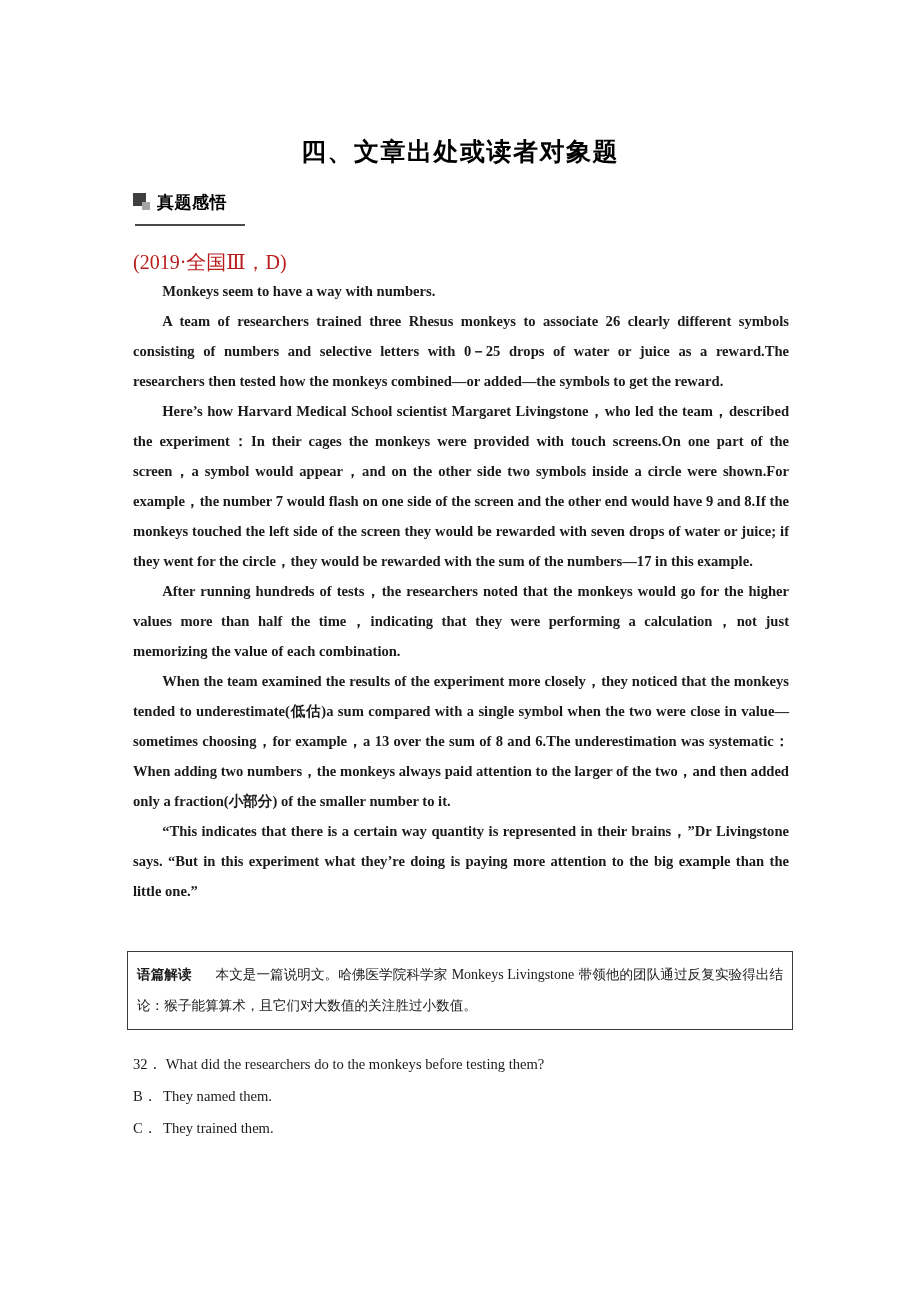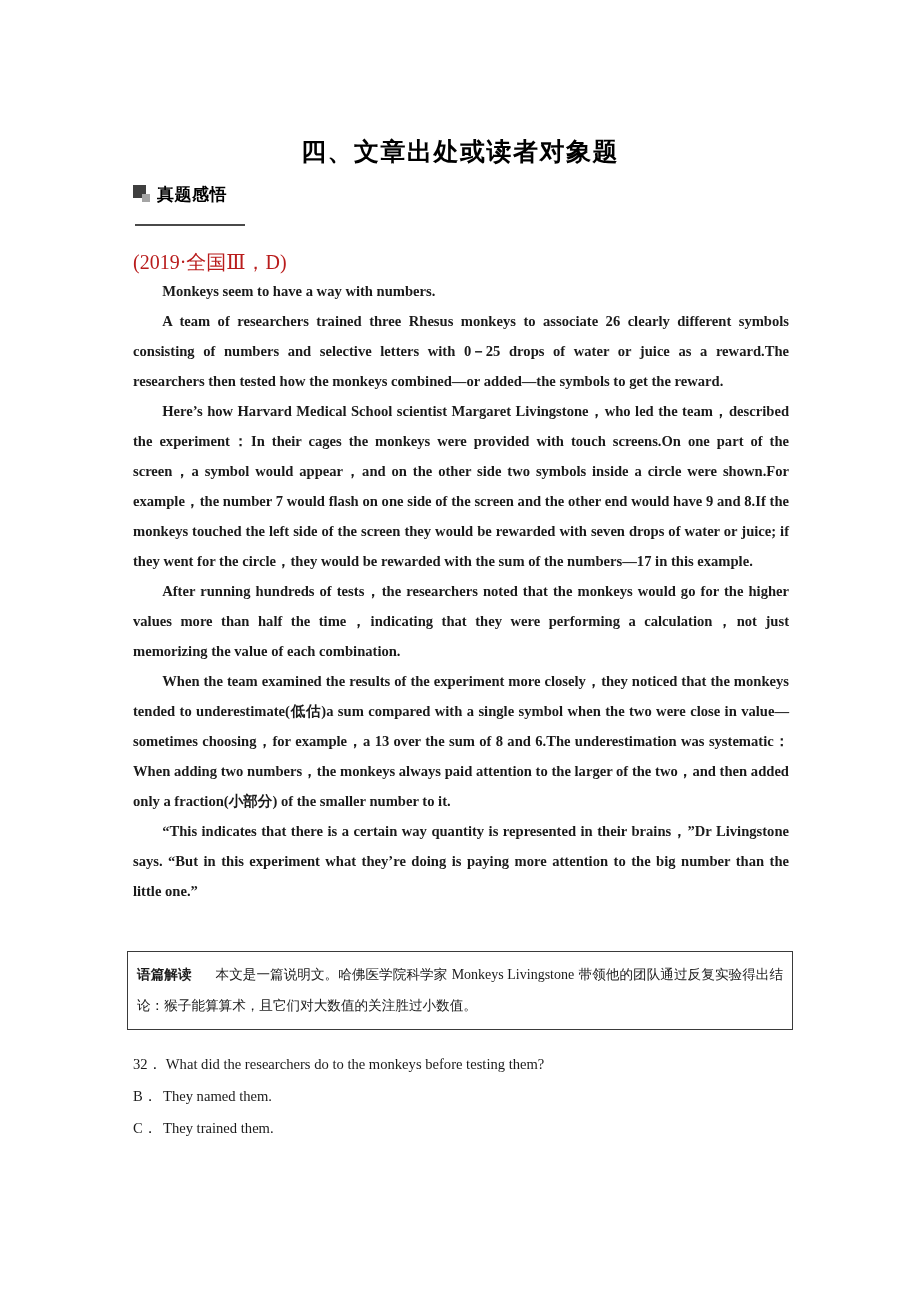--- a/index.html
+++ b/index.html
@@ -35,21 +35,21 @@
     font-weight: bold;
     letter-spacing: 1.5px;
     color: #000000;
     line-height: 1.1;
   }
 
   
   .section-header {
     position: absolute;
     left: 133px;
-    top: 185px;
+    top: 193px;
     display: flex;
     align-items: flex-end;
   }
   .header-icon {
     position: relative;
     width: 17px;
     height: 17px;
     margin-right: 7px;
     margin-bottom: 3px;
     flex: 0 0 auto;
@@ -183,21 +183,21 @@
   <div class="header-rule"></div>
 
   <div class="source-line">(2019·全国Ⅲ，D)</div>
 
   <div class="passage">
     <p>Monkeys seem to have a way with numbers.</p>
     <p>A team of researchers trained three Rhesus monkeys to associate 26 clearly different symbols consisting of numbers and selective letters with 0－25 drops of water or juice as a reward.The researchers then tested how the monkeys combined—or added—the symbols to get the reward.</p>
     <p>Here’s how Harvard Medical School scientist Margaret Livingstone，who led the team，described the experiment：In their cages the monkeys were provided with touch screens.On one part of the screen，a symbol would appear，and on the other side two symbols inside a circle were shown.For example，the number 7 would flash on one side of the screen and the other end would have 9 and 8.If the monkeys touched the left side of the screen they would be rewarded with seven drops of water or juice; if they went for the circle，they would be rewarded with the sum of the numbers—17 in this example.</p>
     <p>After running hundreds of tests，the researchers noted that the monkeys would go for the higher values more than half the time，indicating that they were performing a calculation，not just memorizing the value of each combination.</p>
     <p>When the team examined the results of the experiment more closely，they noticed that the monkeys tended to underestimate(低估)a sum compared with a single symbol when the two were close in value—sometimes choosing，for example，a 13 over the sum of 8 and 6.The underestimation was systematic：When adding two numbers，the monkeys always paid attention to the larger of the two，and then added only a fraction(小部分) of the smaller number to it.</p>
-    <p>“This indicates that there is a certain way quantity is represented in their brains，”Dr Livingstone says. “But in this experiment what they’re doing is paying more attention to the big number than the little one.”</p>
+    <p>“This indicates that there is a certain way quantity is represented in their brains，”Dr Livingstone says. “But in this experiment what they’re doing is paying more attention to the big example than the little one.”</p>
   </div>
 
   <div class="analysis-box">
     <p class="analysis-text"><span class="analysis-label">语篇解读</span><span>本文是一篇说明文。哈佛医学院科学家 </span><span class="analysis-en">Monkeys Livingstone</span><span> 带领他的团队通过反复实验得出结论：猴子能算算术，且它们对大数值的关注胜过小数值。</span></p>
   </div>
 
   <div class="question-block">
     <p class="question-stem"><span>32．</span>&nbsp;<span>What did the researchers do to the monkeys before testing them?</span></p>
 
 

